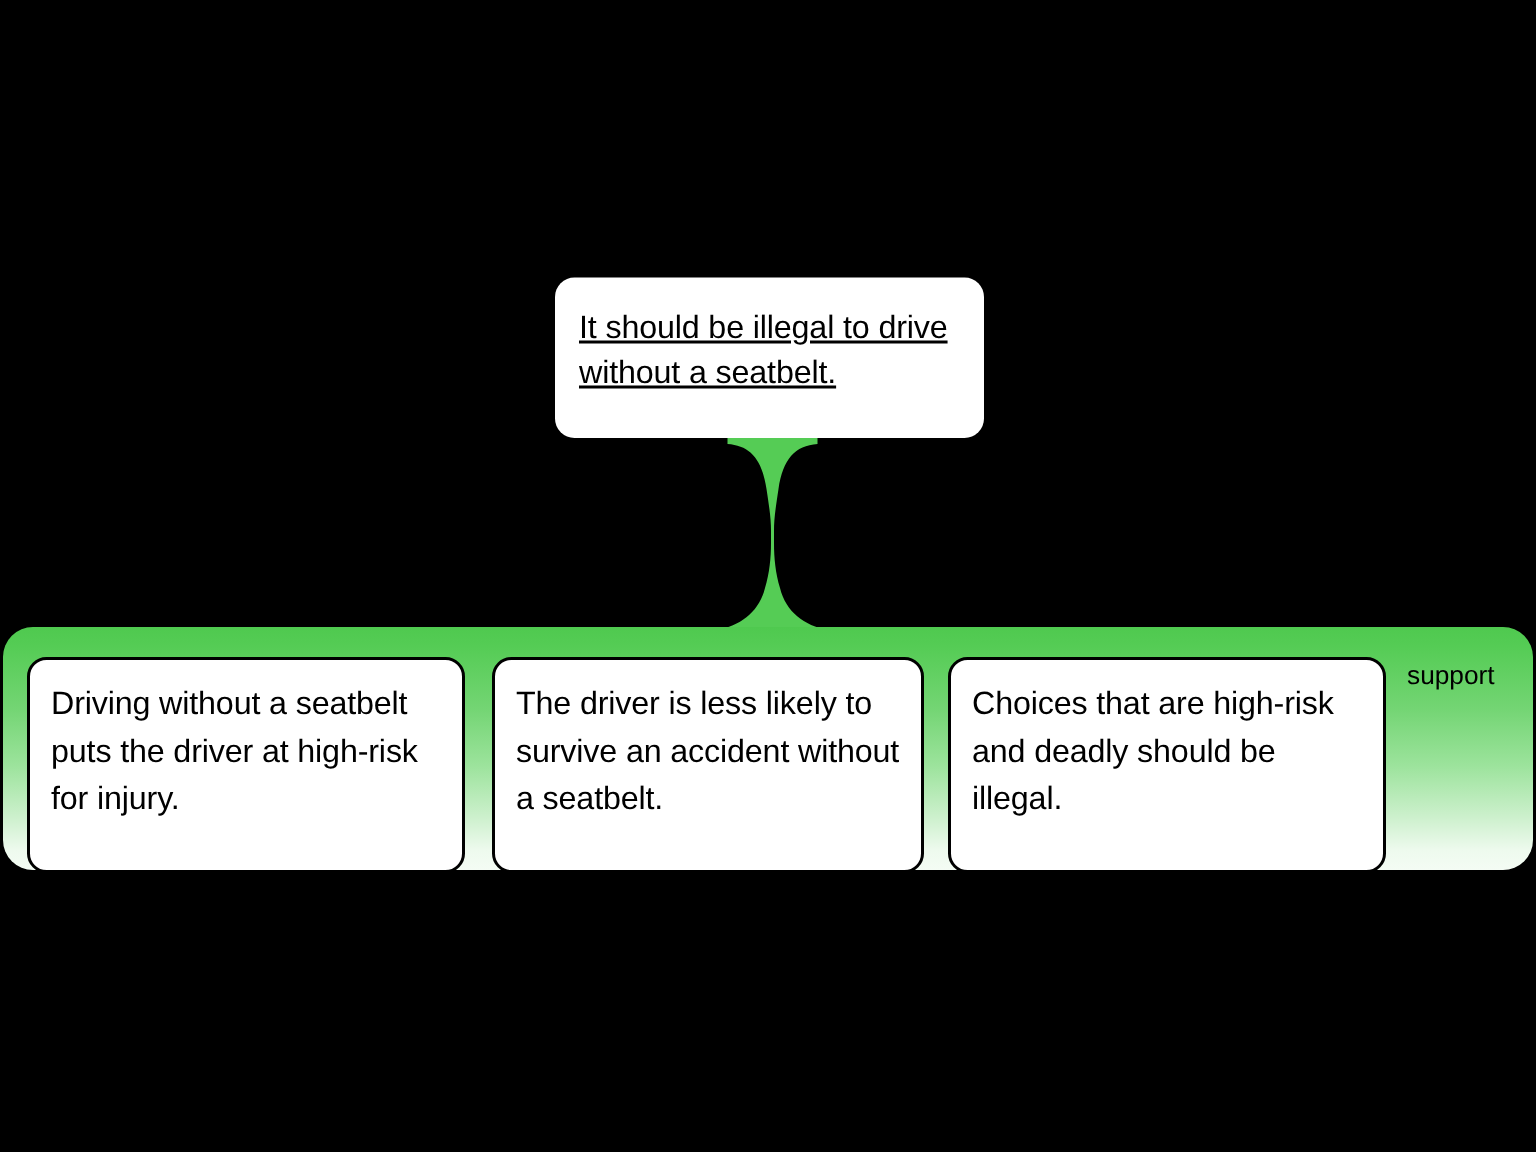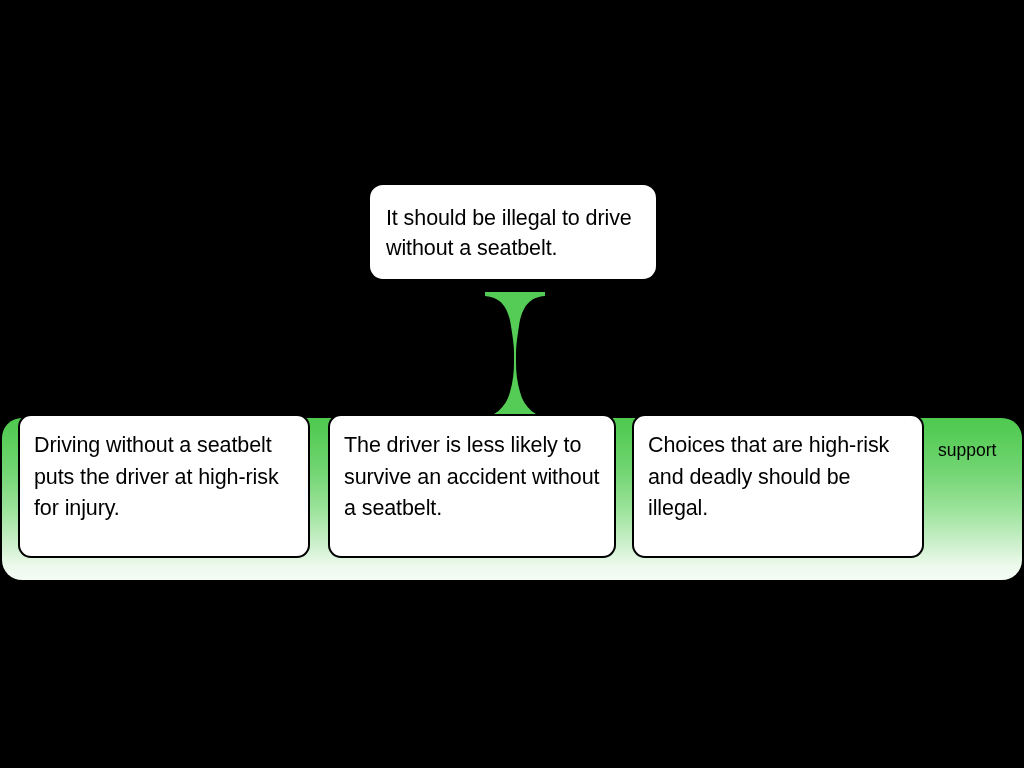--- a/index.html
+++ b/index.html
@@ -25,26 +25,27 @@
     height: 768px;
     background: #000000;
   }
 
   
   #root-node {
     position: absolute;
     left: 370px;
     top: 185px;
     width: 286px;
-    height: 94px;
+    height: 107px;
     background: #ffffff;
     border-radius: 13px;
     box-sizing: border-box;
     padding: 18px 16px 14px 16px;
     z-index: 30;
+    text-decoration: underline;
   }
   #root-node .node-text {
     font-size: 21.5px;
     line-height: 30px;
     color: #000000;
     letter-spacing: -0.1px;
   }
 
   
   #connector-svg {
@@ -84,21 +85,21 @@
     font-size: 17.5px;
     line-height: 22px;
     color: #000000;
     z-index: 40;
     white-space: nowrap;
   }
 
   
   .support-card {
     position: absolute;
-    top: 414px;
+    top: 438px;
     height: 144px;
     background: #ffffff;
     border: 2px solid #000000;
     border-radius: 13px;
     box-sizing: border-box;
     padding: 14px 13px 10px 14px;
     z-index: 35;
     overflow: hidden;
   }
   .support-card .node-text {

